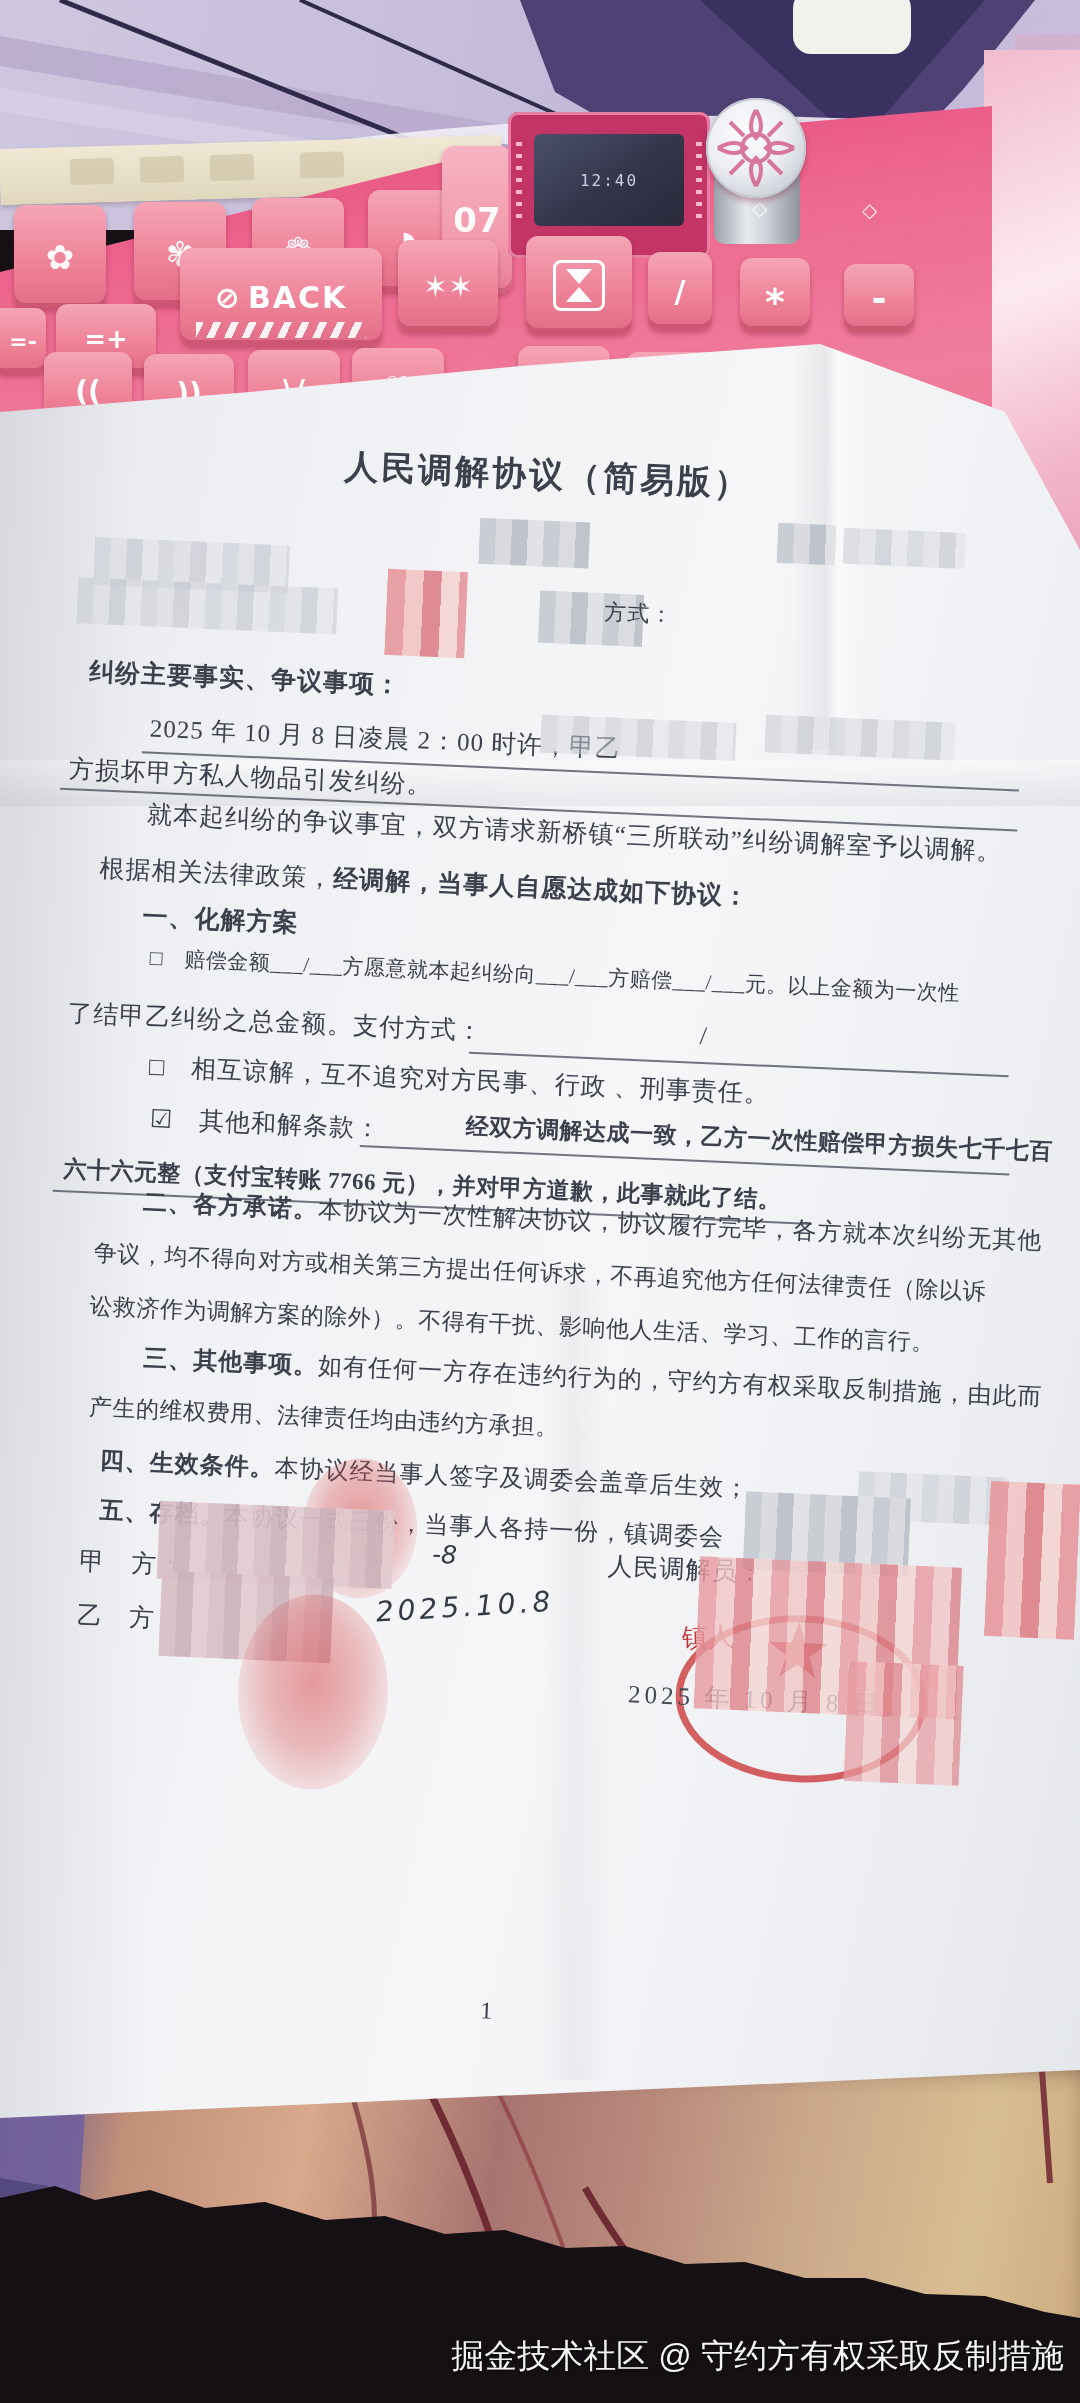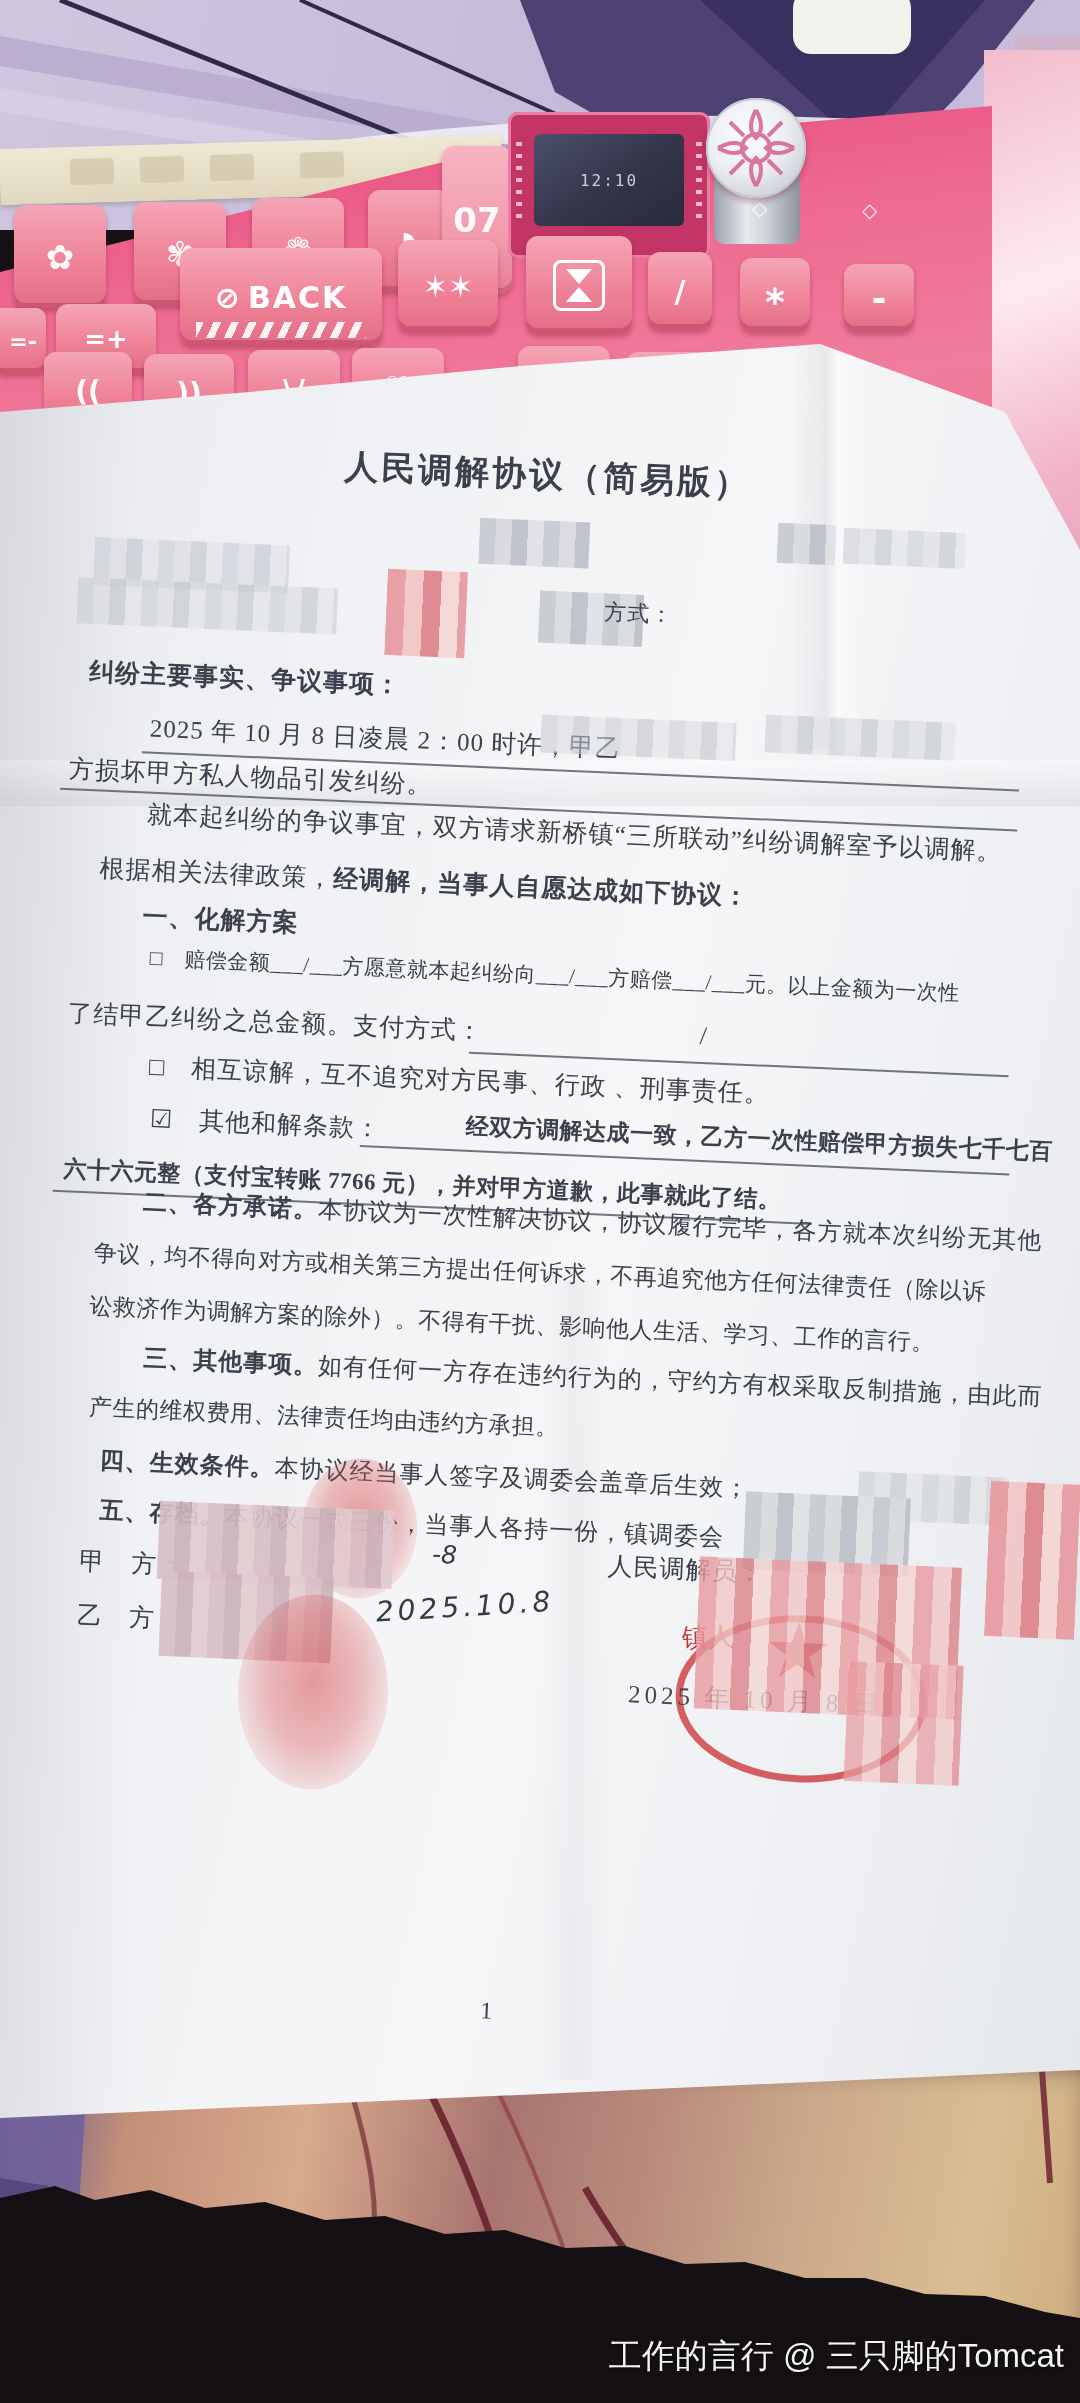--- a/index.html
+++ b/index.html
@@ -142,21 +142,21 @@
       <span class="lg">◗</span>
     </div>
   <div class="key" style="left:442px;top:146px;width:70px;height:148px;font-size:34px;
        background:linear-gradient(180deg,#f6b4c2 0%,#f29cae 60%,#e87e96 100%)">
       <span class="lg">07</span>
     </div>
 
   <div class="lcd">
     <div class="lcd-ticks" style="left:8px"></div>
     <div class="lcd-ticks" style="right:8px"></div>
-    <div class="lcd-screen">12:10</div>
+    <div class="lcd-screen">12:40</div>
   </div>
 
   <div class="knob-cyl"></div>
   <div class="knob-top">
     <svg width="100" height="100" viewBox="0 0 100 100">
       <g stroke="#d4628c" stroke-width="4" fill="none" opacity=".85">
         <circle cx="50" cy="50" r="14"></circle>
         <path d="M50,12 Q60,30 50,40 Q40,30 50,12"></path>
         <path d="M50,88 Q60,70 50,60 Q40,70 50,88"></path>
         <path d="M12,50 Q30,60 40,50 Q30,40 12,50"></path>
@@ -330,14 +330,14 @@
 
       <div class="seal-date" style="left:747px;top:1316px">2025 年 10 月 8 日</div>
 
       <div class="pix pix-pink" style="left:813px;top:1192px;width:262px;height:152px;opacity:.8"></div>
       <div class="pix pix-pink" style="left:966px;top:1290px;width:115px;height:120px;opacity:.7"></div>
 
       <div class="pagenum" style="left:613px;top:1642px">1</div>
     </div>
   </div>
 
-  <div class="watermark">工作的言行 @ 三只脚的Tomcat</div>
+  <div class="watermark">掘金技术社区 @ 守约方有权采取反制措施</div>
 </div>
 
 </body></html>

